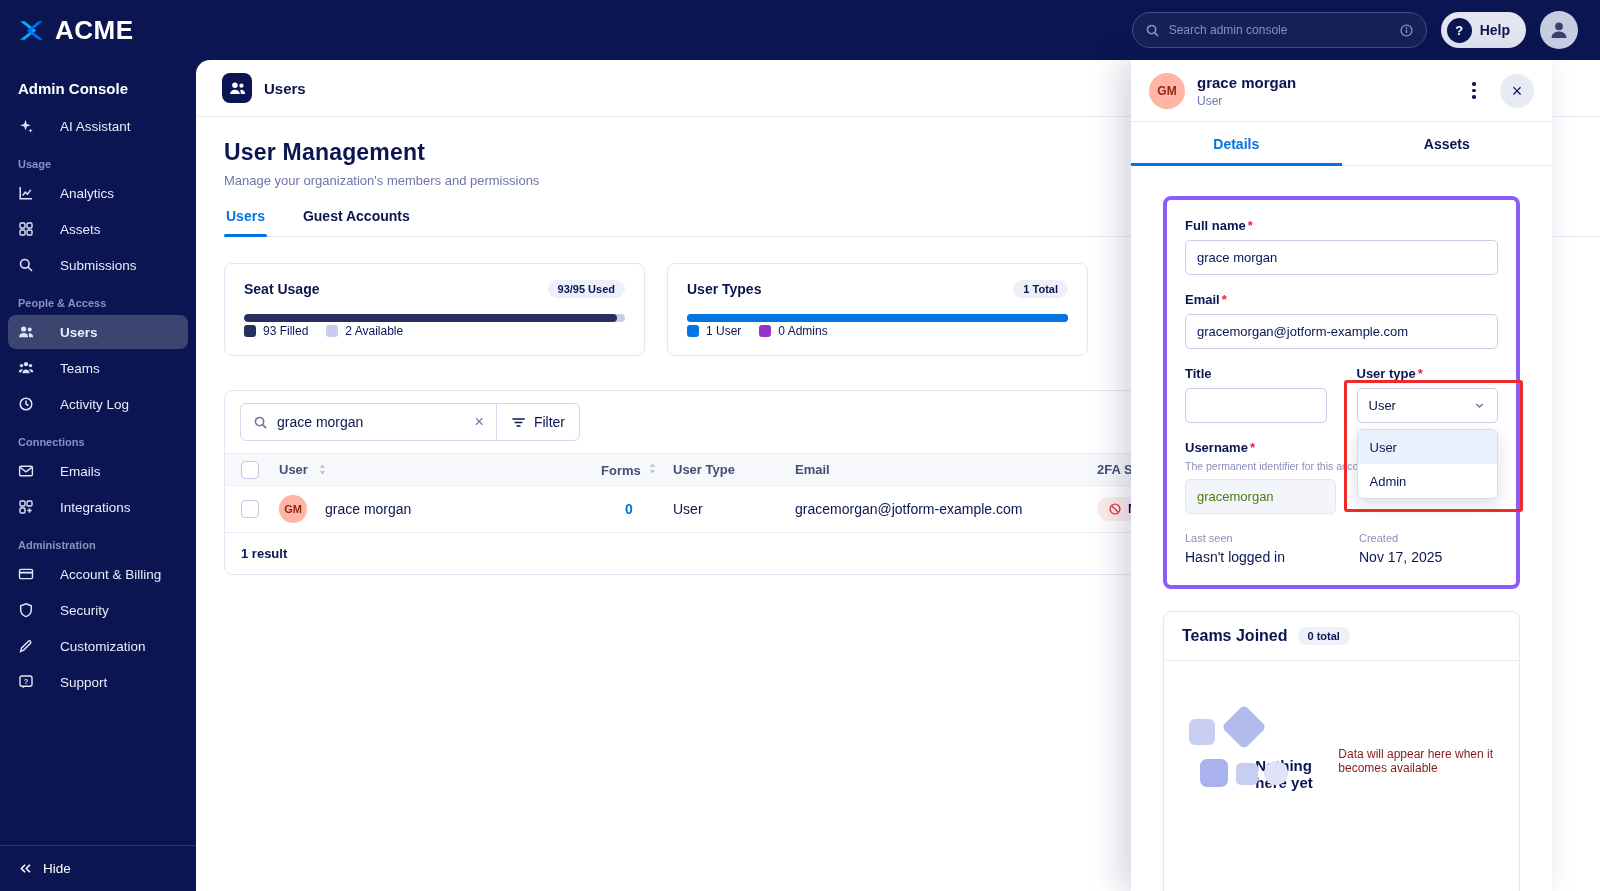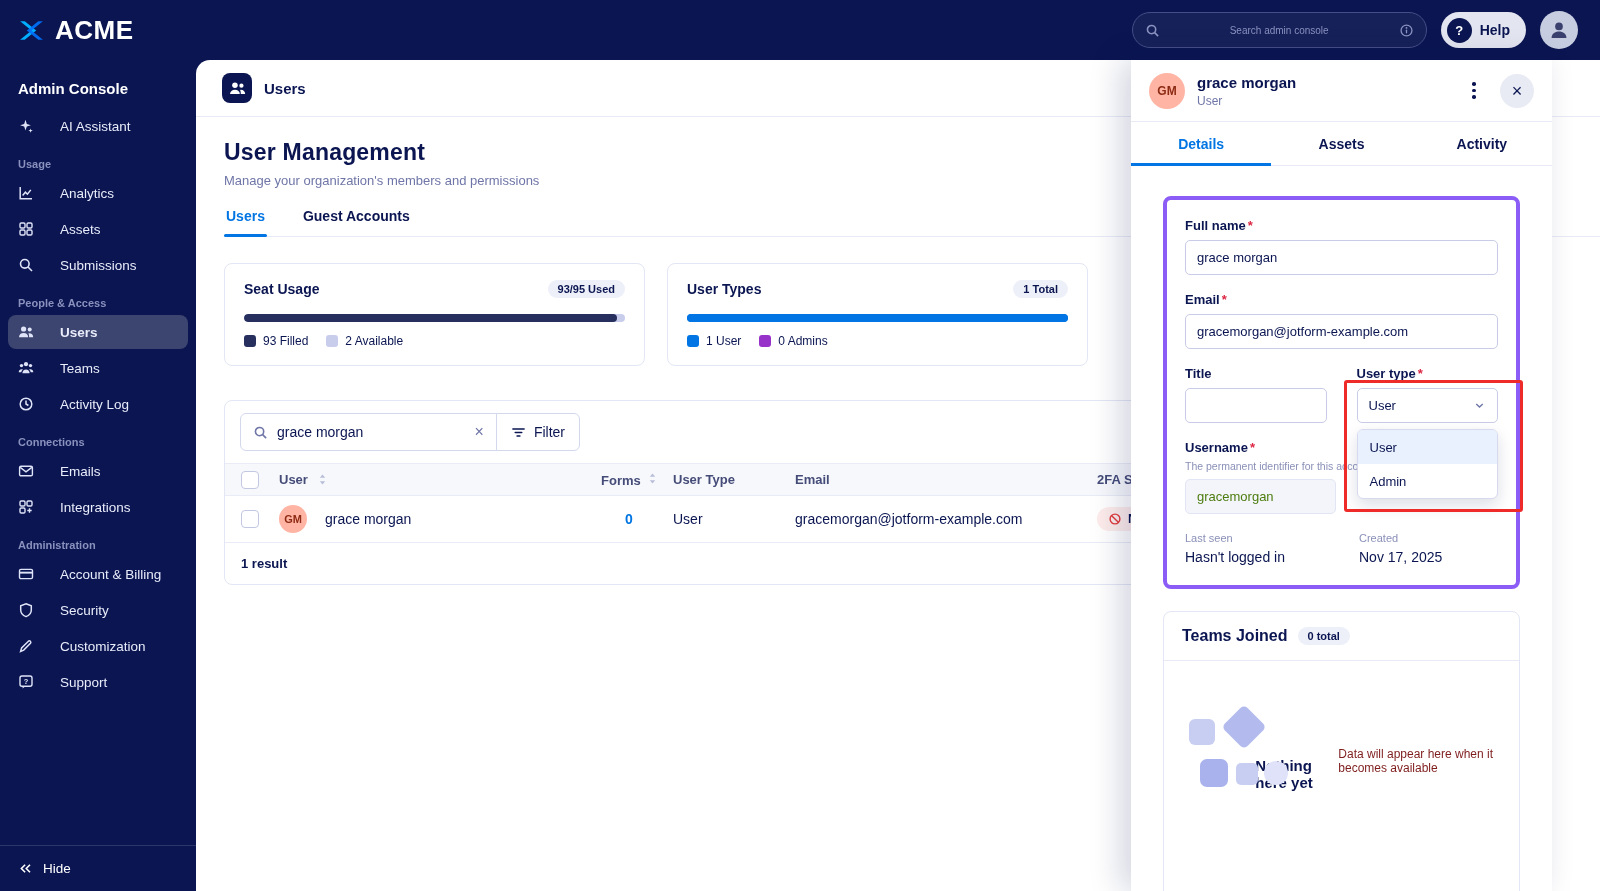--- a/index.html
+++ b/index.html
@@ -12,21 +12,21 @@
     overflow:hidden;
   }
   svg { display:block; }
 
   
   .topbar { position:absolute; top:0; left:0; right:0; height:60px; display:flex; align-items:center; justify-content:space-between; padding:0 22px 0 18px; }
   .brand { display:flex; align-items:center; gap:10px; }
   .brand-name { color:#fff; font-size:26px; font-weight:bold; letter-spacing:.5px; }
   .topbar-right { display:flex; align-items:center; gap:14px; }
   .tb-search { width:295px; height:36px; border-radius:18px; border:1px solid #454e86; background:rgba(255,255,255,.05); display:flex; align-items:center; gap:9px; padding:0 12px; }
-  .tb-search input { flex:1; background:transparent; border:none; outline:none; color:#84cc16; font-size:10px; font-family:inherit;text-align:center; }
+  .tb-search input { flex:1; background:transparent; border:none; outline:none; color:#84cc16; font-size:12px; font-family:inherit; }
   .tb-search input::placeholder { color:#8a92bf; }
   .help-btn { height:36px; border-radius:18px; background:#e3e6f0; display:flex; align-items:center; gap:8px; padding:0 16px 0 6px; cursor:pointer; }
   .help-q { width:25px; height:25px; border-radius:50%; background:#0a1551; color:#fff; font-weight:bold; font-size:13px; display:flex; align-items:center; justify-content:center; }
   .help-label { font-size:14px; font-weight:bold; color:#0a1551; }
   .avatar-btn { width:38px; height:38px; border-radius:50%; background:#c7cde0; display:flex; align-items:center; justify-content:center; }
 
   
   .sidebar { position:absolute; top:60px; left:0; width:196px; bottom:0; padding:12px 8px 0; }
   .sb-title { color:#fff; font-size:15px; font-weight:bold; padding:8px 10px 12px; }
   .sb-section { color:#8a91bd; font-size:11px; font-weight:bold; padding:13px 10px 6px; }
@@ -49,21 +49,21 @@
   .tab.active { color:#0075e3; }
   .tab.active::after { content:""; position:absolute; left:0; right:0; bottom:-1px; height:3px; border-radius:2px; background:#0075e3; }
 
   .stat-row { display:flex; gap:22px; margin-top:26px; }
   .stat-card { width:421px; border:1px solid #e3e6f4; border-radius:8px; padding:16px 19px 17px; }
   .stat-top { display:flex; justify-content:space-between; align-items:center; }
   .stat-title { font-size:14px; font-weight:bold; }
   .pill { background:#eef0f9; border-radius:10px; padding:3px 10px; font-size:11px; font-weight:bold; color:#0a1551; }
   .bar { height:8px; border-radius:4px; margin-top:16px; overflow:hidden; }
   .bar-fill { height:100%; border-radius:4px; }
-  .legend { display:flex; gap:18px; margin-top:12px; align-items:center; }
+  .legend { display:flex; gap:18px; margin-top:2px; align-items:center; }
   .legend-item { display:flex; align-items:center; gap:7px; font-size:12px; }
   .swatch { width:12px; height:12px; border-radius:3px; }
 
   .table-wrap { margin-top:34px; border:1px solid #e3e6f4; border-radius:8px; width:1180px; background:#fff; }
   .toolbar { padding:12px 15px; }
   .searchbox { width:340px; height:38px; border:1px solid #d4d8ec; border-radius:6px; display:flex; align-items:stretch; }
   .sb-search-section { flex:1; display:flex; align-items:center; gap:9px; padding:0 12px; }
   .sb-input { border:none; outline:none; font-family:inherit; font-size:14px; color:#0a1551; flex:1; min-width:0; }
   .clear-x { color:#6f76a7; font-size:16px; cursor:pointer; line-height:1; }
   .divider-v { width:1px; background:#d4d8ec; }
@@ -441,21 +441,20 @@
         </div>
       <div class="d-close">
           <span>×</span>
         </div>
     </div>
   </div>
 
   <div class="d-tabs">
     <div class="d-tab active">Details</div>
     <div class="d-tab">Assets</div>
-    <div class="d-tab">Activity</div>
   </div>
 
   <div class="d-body">
     <div class="form-card">
       <div class="f-field">
         <div class="f-label"><span>Full name</span><span class="req">*</span></div>
         <input class="f-input" value="grace morgan" style="">
       </div>
       <div class="f-field">
         <div class="f-label"><span>Email</span><span class="req">*</span></div>

